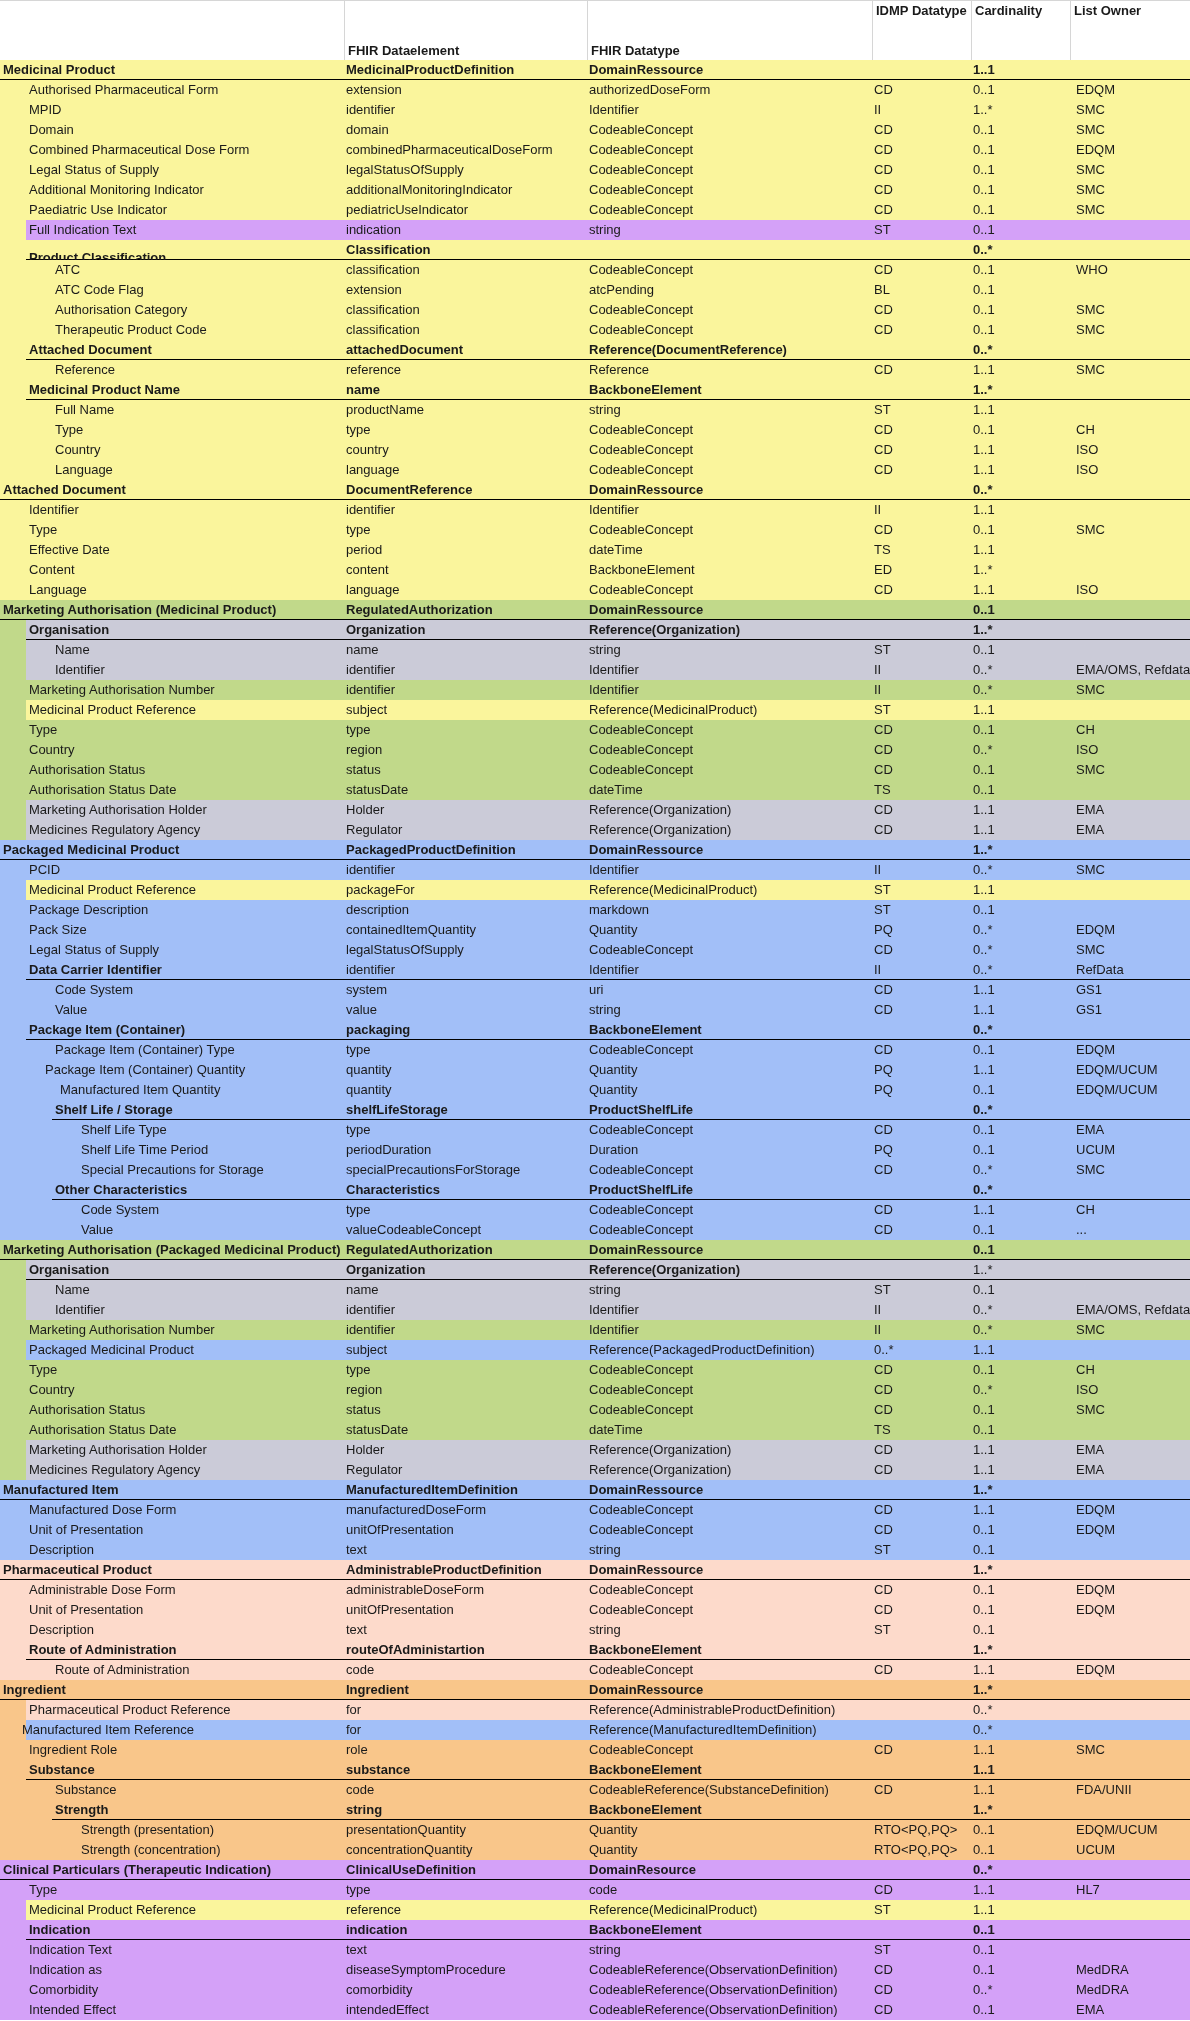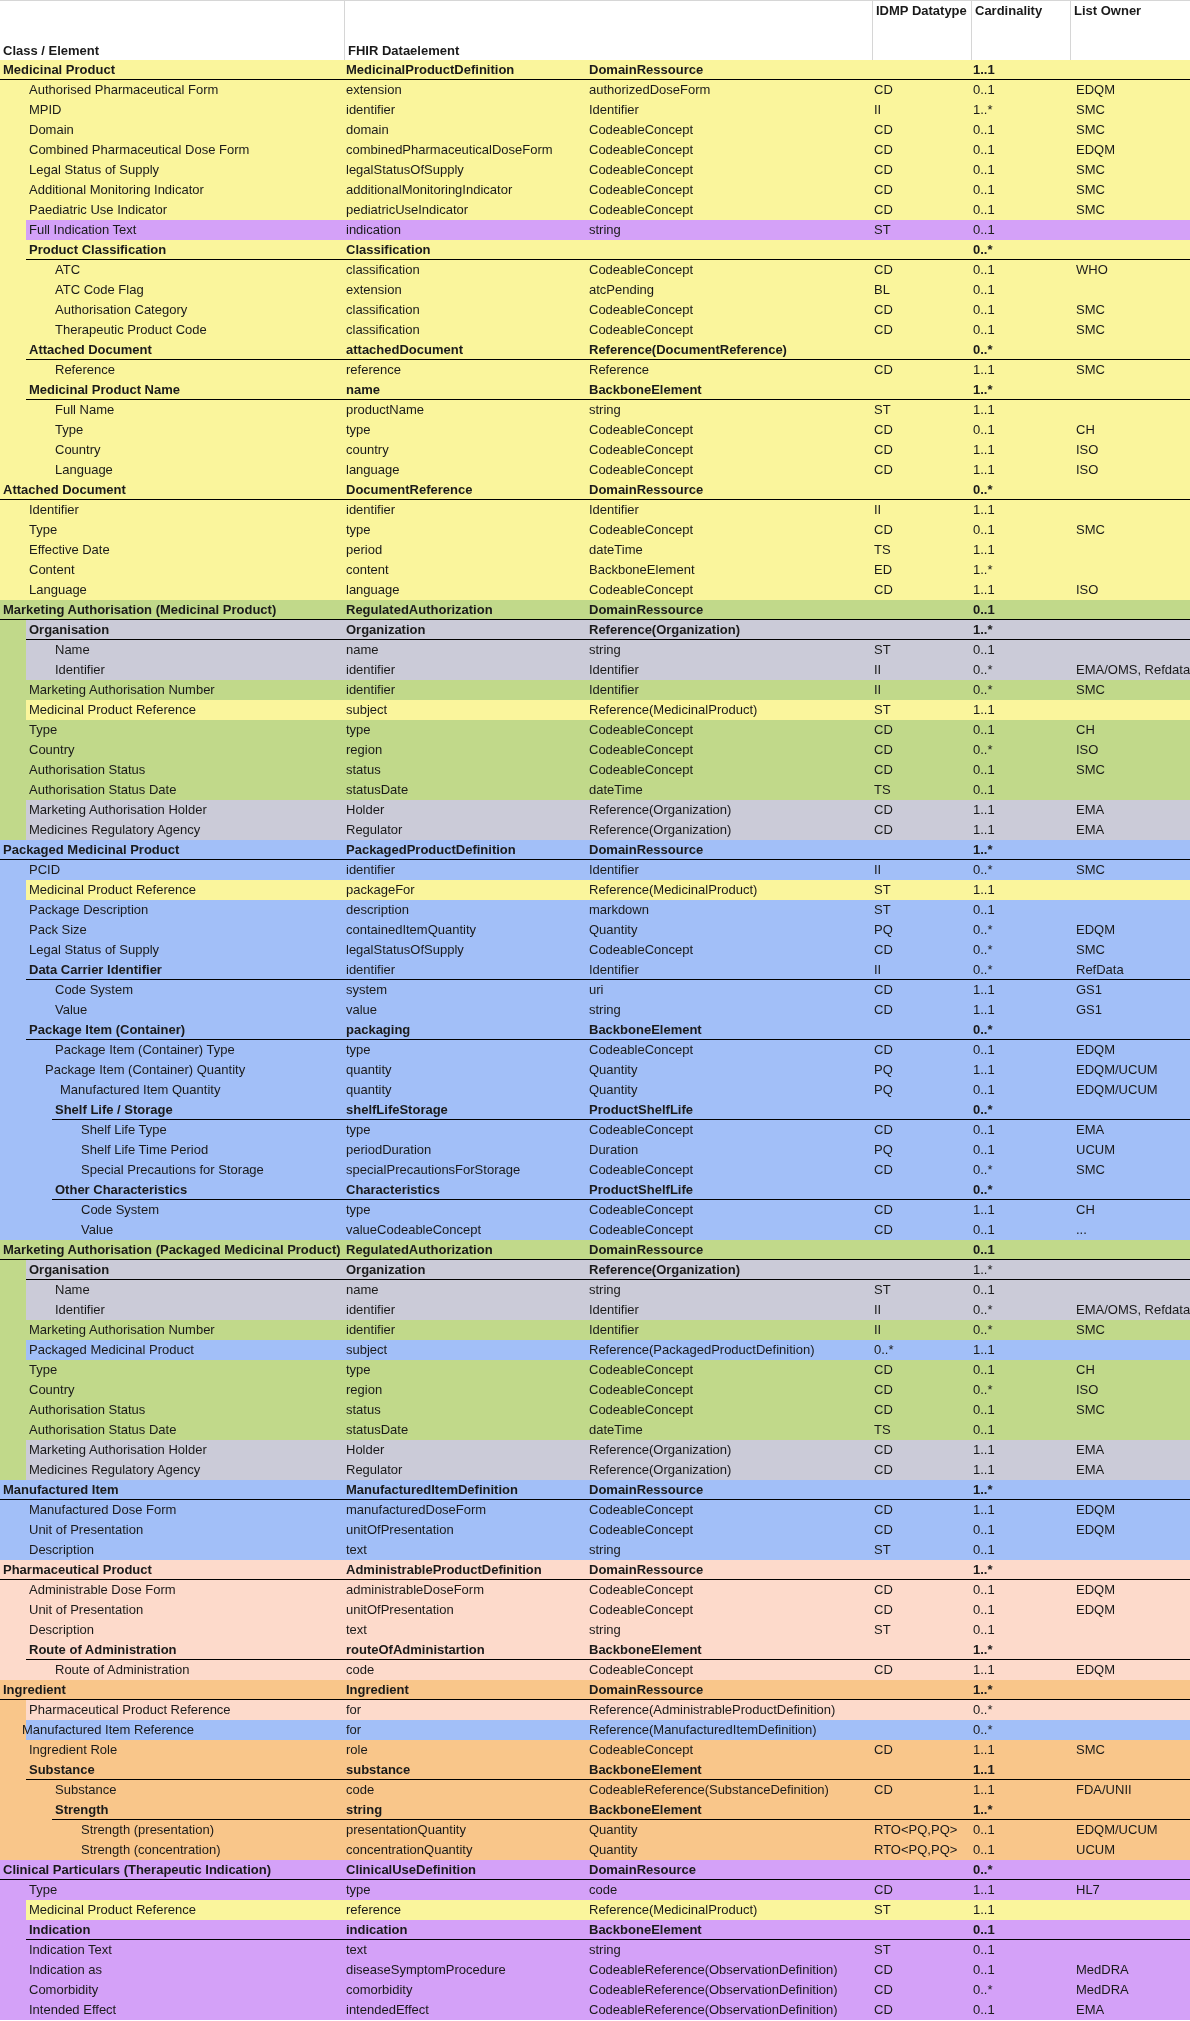--- a/index.html
+++ b/index.html
@@ -21,25 +21,25 @@
   .c3 { left: 589px; }
   .c4 { left: 874px; }
   .c5 { left: 973px; }
   .c6 { left: 1076px; }
 </style>
 </head>
 <body>
 
 <div class="sheet">
   <div class="header" id="header">
-      <div class="hcell bottom" style="left: 0px; width: 344px; border-left: none;">
-        <span>Class / Element</span>
-      </div>
       <div class="hcell bottom" style="left: 344px; width: 243px;">
         <span>FHIR Dataelement</span>
+      </div>
+      <div class="hcell bottom" style="left: 587px; width: 285px;">
+        <span>FHIR Datatype</span>
       </div>
       <div class="hcell top" style="left: 872px; width: 99px;">
         <span>IDMP Datatype</span>
       </div>
       <div class="hcell top" style="left: 971px; width: 99px;">
         <span>Cardinality</span>
       </div>
       <div class="hcell top" style="left: 1070px; width: 120px;">
         <span>List Owner</span>
       </div>
@@ -133,21 +133,21 @@
         <div class="cell c2">indication</div>
         <div class="cell c3">string</div>
         <div class="cell c4">ST</div>
         <div class="cell c5">0..1</div>
         <div class="cell c6"></div>
       </div>
       <div class="row">
         <div class="band" style="width: 26px; background: rgb(250, 245, 156);"></div>
         <div class="fill" style="left: 26px; background: rgb(250, 245, 156);"></div>
         <div class="line" style="left: 26px;"></div>
-        <div class="cell c1 bold" style="left: 29px;">Product Classification</div>
+        <div class="cell c1 bold" style="left: 29px; margin-top: 8px;">Product Classification</div>
         <div class="cell c2 bold">Classification</div>
         <div class="cell c3 bold"></div>
         <div class="cell c4 bold"></div>
         <div class="cell c5 bold">0..*</div>
         <div class="cell c6 bold"></div>
       </div>
       <div class="row">
         <div class="band" style="width: 26px; background: rgb(250, 245, 156);"></div>
         <div class="fill" style="left: 26px; background: rgb(250, 245, 156);"></div>
         <div class="cell c1" style="left: 55px;">ATC</div>

